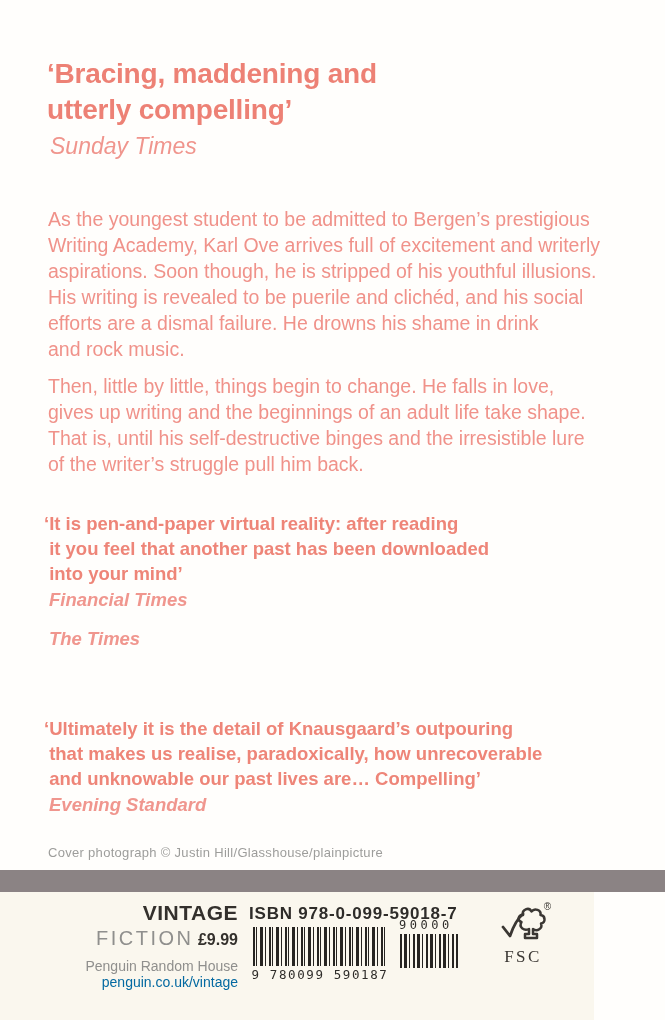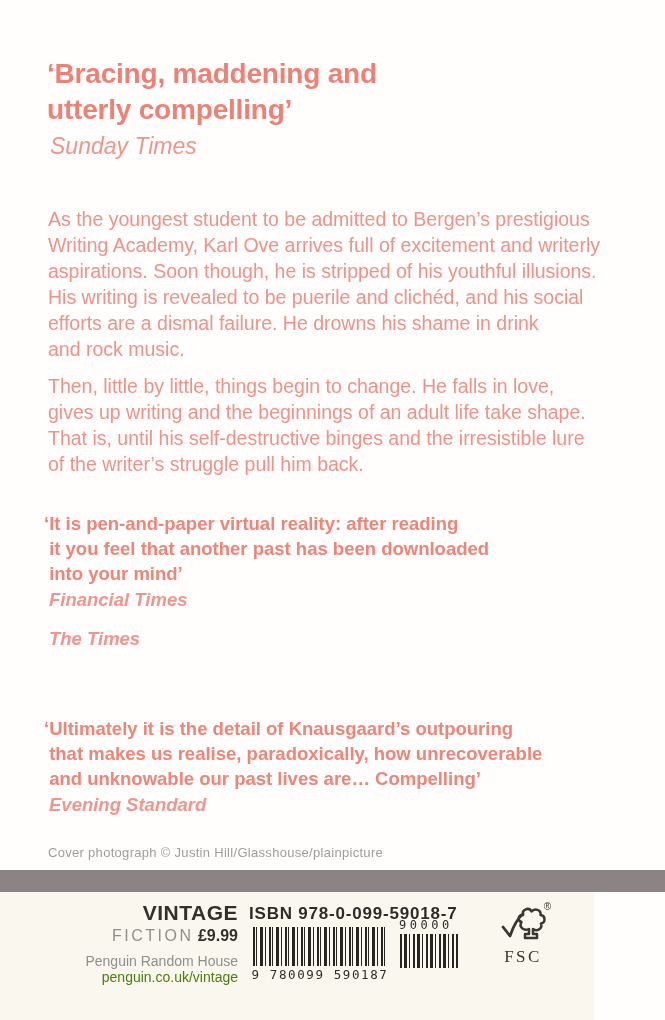--- a/index.html
+++ b/index.html
@@ -47,24 +47,24 @@
     background:#8b8384;
   }
   
   .footer{
     position:absolute;left:0;top:892px;width:594px;height:128px;
     background:#faf7ee;color:#33302c;
   }
   .pub-block{position:absolute;left:78px;top:9px;width:160px;text-align:right;}
   .imprint{font-size:21px;font-weight:bold;letter-spacing:0.5px;color:#33302c;}
   .cat-line{margin-top:2px;white-space:nowrap;}
-  .cat{font-size:16px;letter-spacing:2.5px;color:#8f8f8d;}
+  .cat{font-size:20px;letter-spacing:2.5px;color:#8f8f8d;}
   .price{font-size:16px;font-weight:bold;color:#33302c;}
   .pubname{margin-top:8px;font-size:14px;color:#8f8f8d;line-height:16px;}
-  .website{font-size:14px;color:#4d7c0f;line-height:16px;}
+  .website{font-size:14px;color:#0369a1;line-height:16px;}
 
   .isbn-block{position:absolute;left:249px;top:12px;width:142px;text-align:center;}
   .isbn-label{
     font-size:17px;font-weight:bold;letter-spacing:0.8px;
     color:#2e2c29;white-space:nowrap;
   }
   .barcode-main{
     margin:3px auto 0 auto;width:134px;height:39px;
     background:repeating-linear-gradient(90deg,
       #272522 0 2px, transparent 2px 3px,

